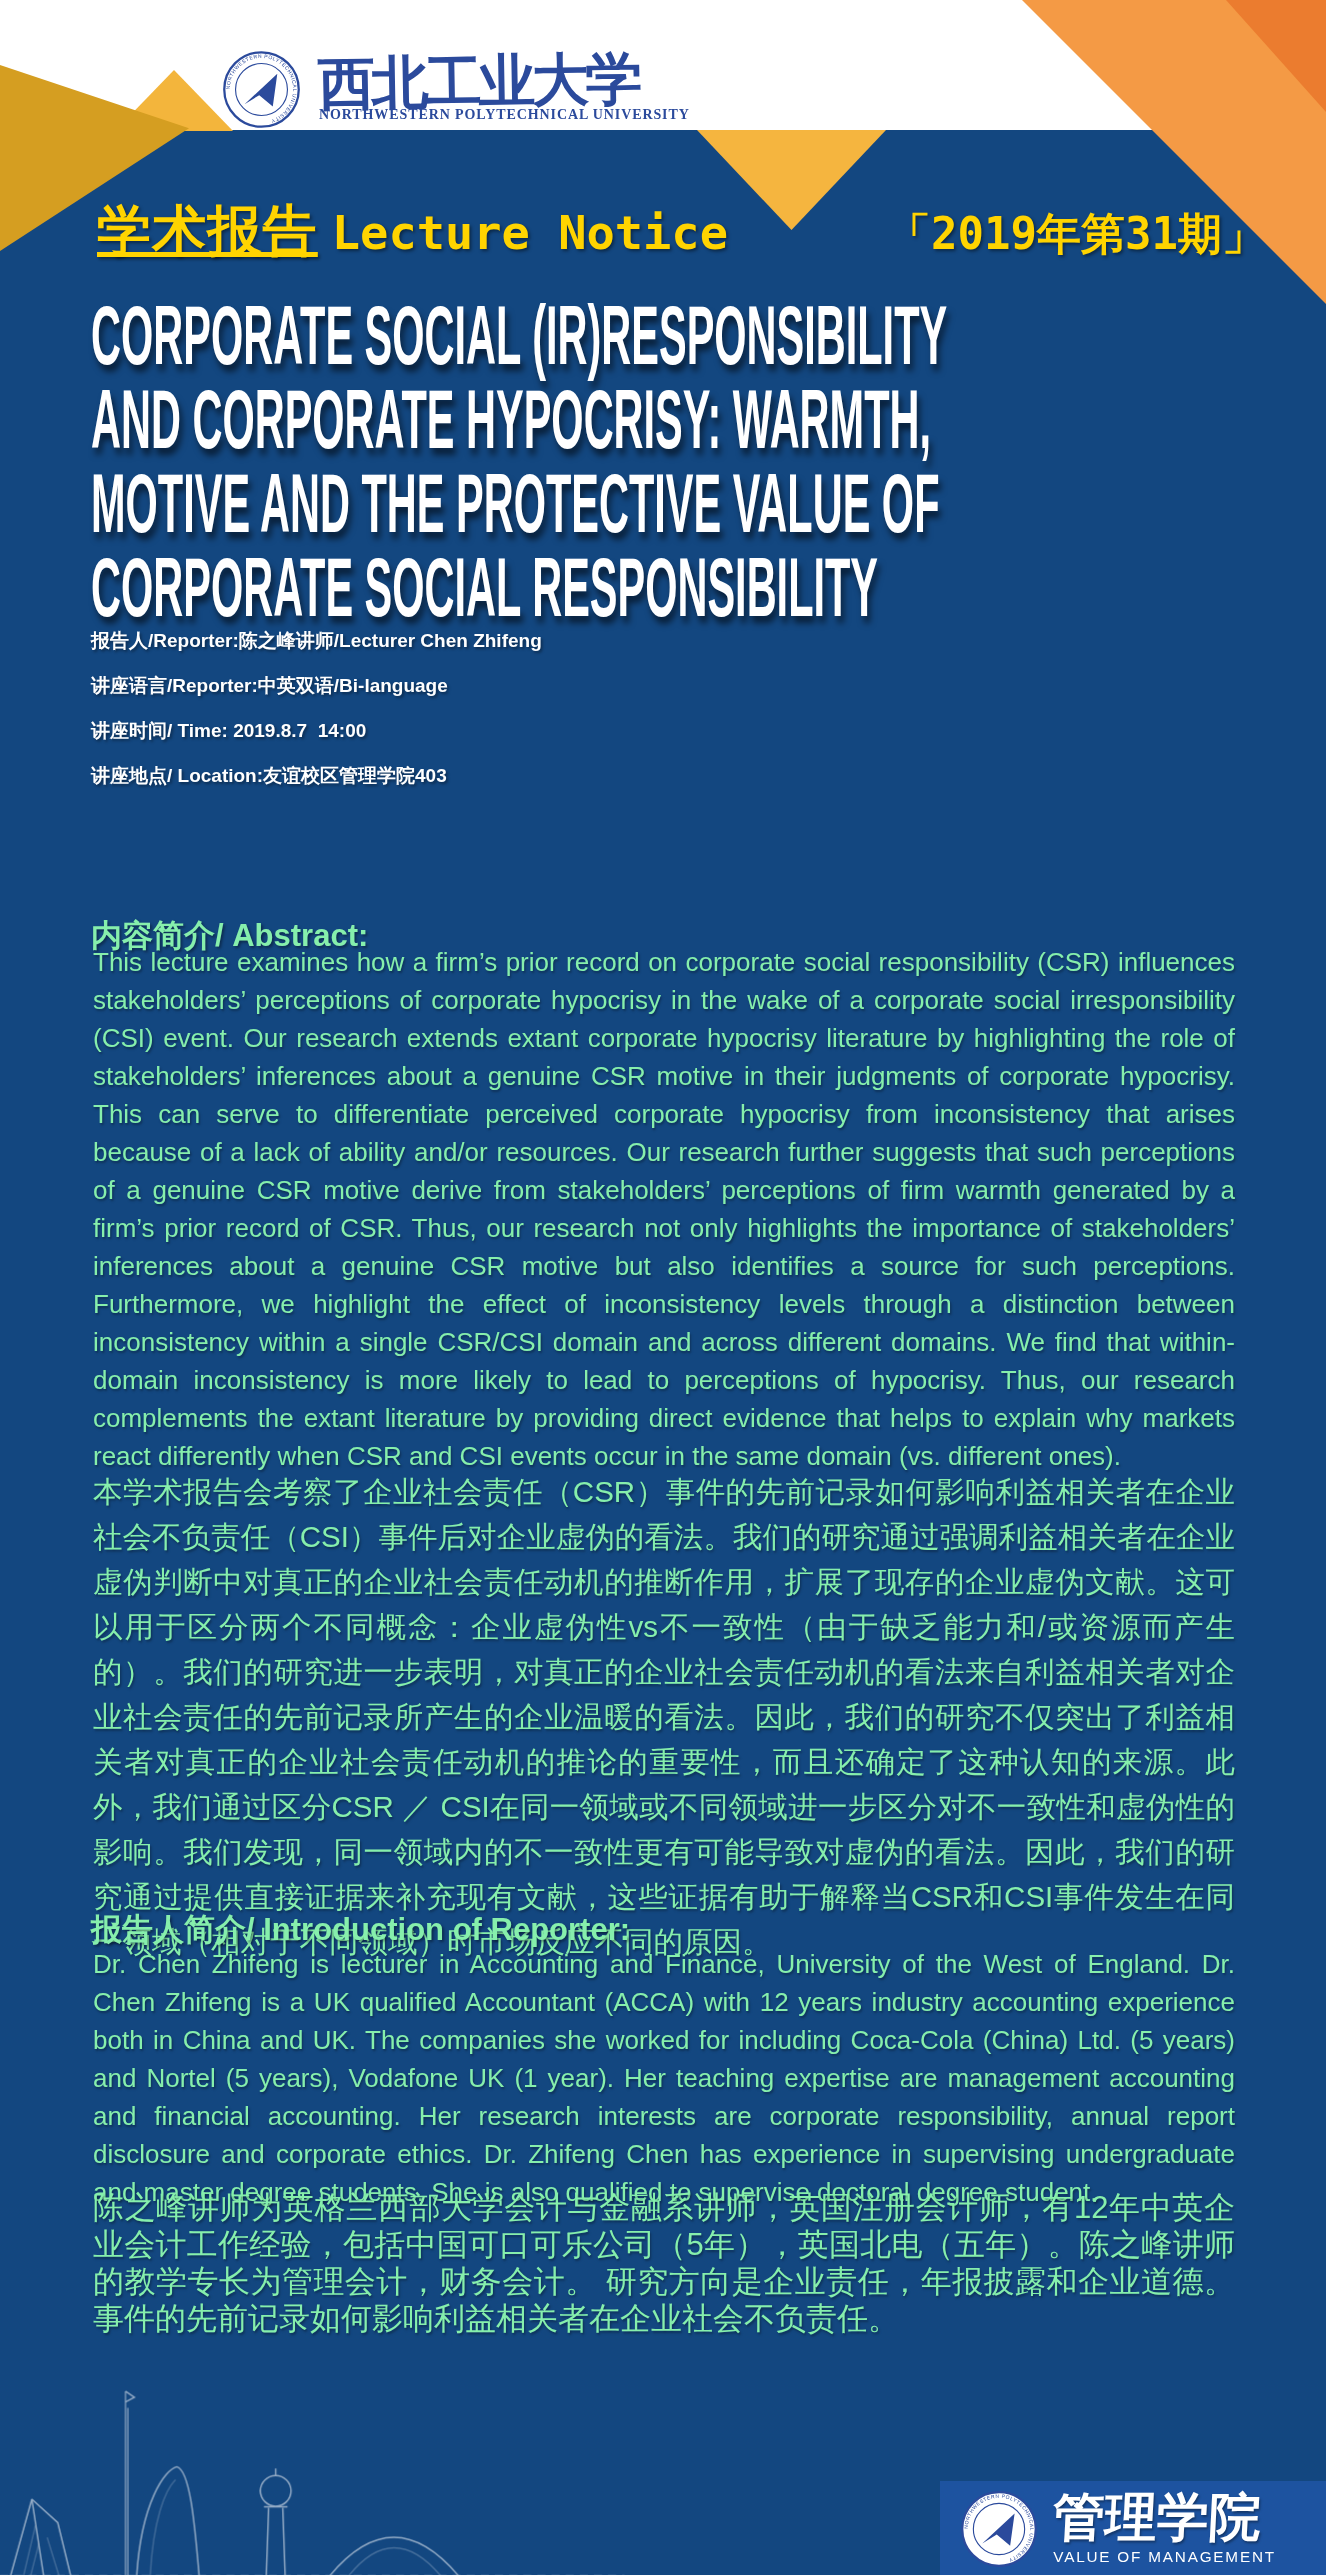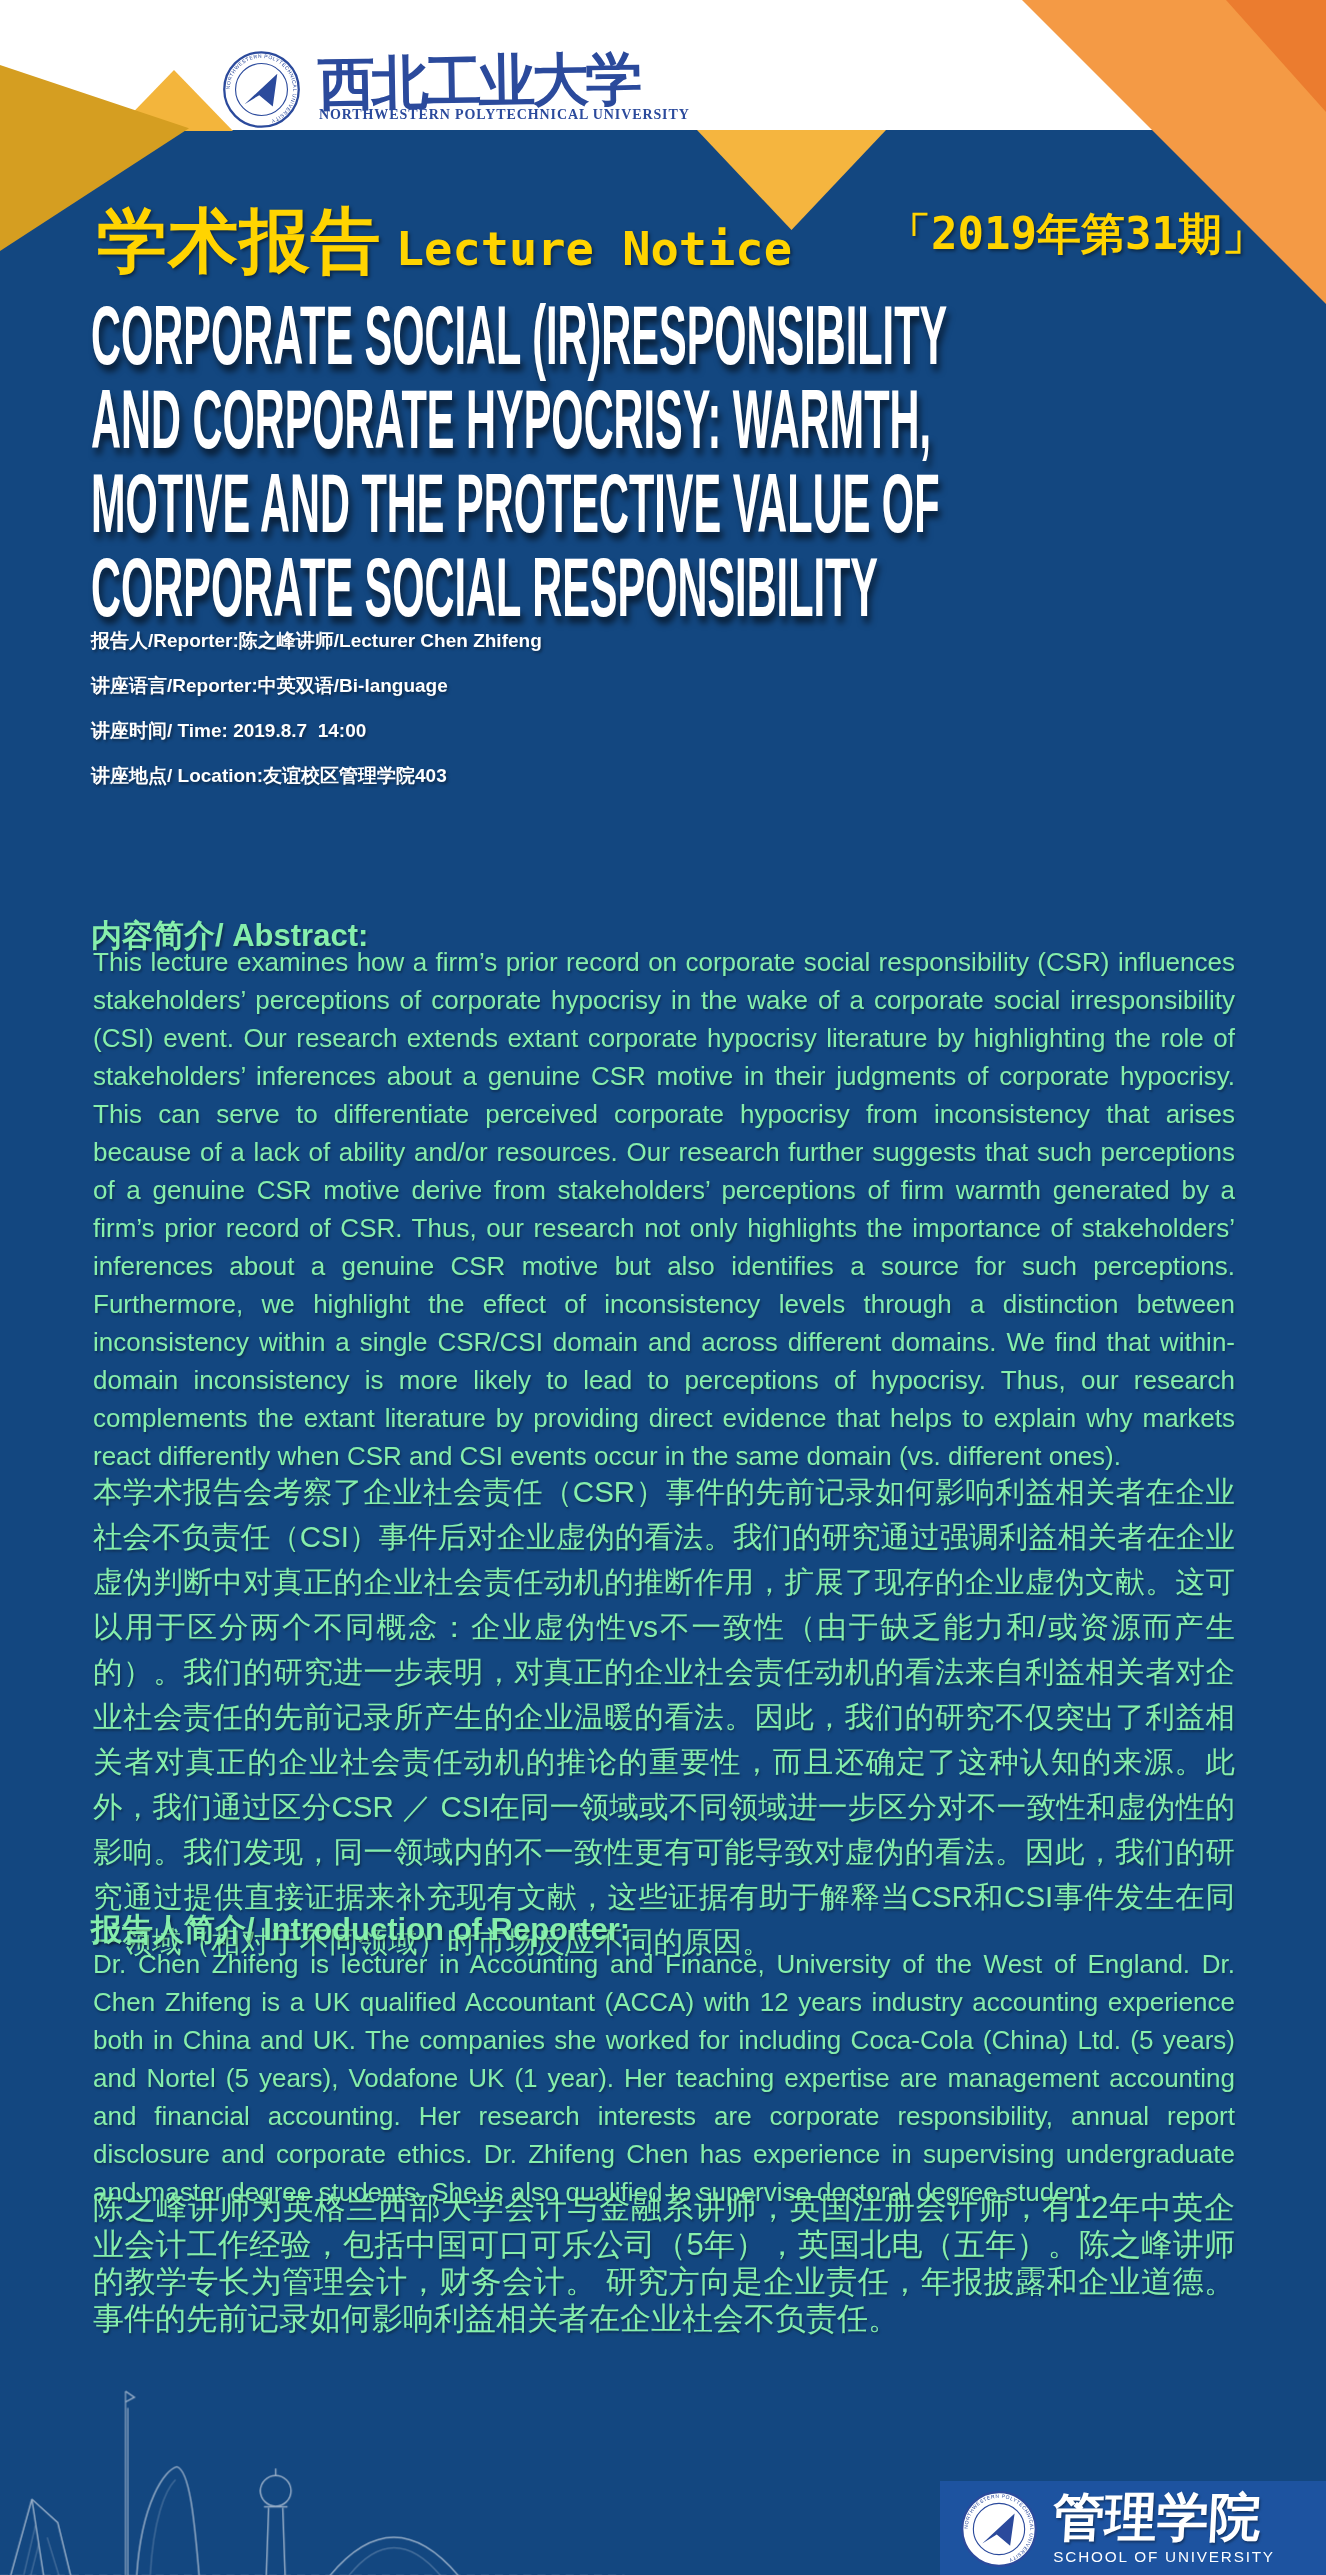--- a/index.html
+++ b/index.html
@@ -29,21 +29,21 @@
     clip-path:polygon(0 0,100% 34%,0 100%); background:#D59E21; z-index:4; }
   .tri-v-center { left:697px; top:130px; width:189px; height:100px;
     clip-path:polygon(0 0,100% 0,50% 100%); background:#F5B53F; z-index:4; }
   .tri-orange-big { left:1022px; top:0; width:304px; height:304px;
     clip-path:polygon(0 0,100% 0,100% 100%); background:#F49A45; z-index:4; }
   .tri-orange-corner { left:1226px; top:0; width:100px; height:112px;
     clip-path:polygon(0 0,100% 0,100% 100%); background:#EB7C2F; z-index:5; }
   
   .banner-row { position:absolute; left:97px; top:195px; z-index:10; white-space:nowrap;
     color:#FFD400; text-shadow:1.8px 2.4px 3.5px rgba(0,0,0,.45); }
-  .banner-cn { font-size:70px; font-weight:bold; letter-spacing:1.2px; }
+  .banner-cn { font-size:54px; font-weight:bold; letter-spacing:1.2px;text-decoration:underline; }
   .banner-en { font-family:"DejaVu Sans Mono", monospace; font-size:47px; font-weight:bold; margin-left:14px; }
   .banner-issue { position:absolute; left:887px; top:205px; z-index:10; white-space:nowrap;
     color:#FFD400; font-weight:bold; font-size:44px;
     font-family:"DejaVu Sans Mono", monospace; text-shadow:1.8px 2.4px 3.5px rgba(0,0,0,.45); }
   
   .title-block { position:absolute; left:91px; top:294px; z-index:10; }
   .title-line {
     font-size:83px; font-weight:bold; color:#FFFFFF; line-height:84px; white-space:nowrap;
     transform:scaleX(0.5); transform-origin:left center; letter-spacing:0px;
     text-shadow:5.9px 7px 8.3px rgba(0,0,0,.55);
@@ -157,18 +157,18 @@
       <defs>
           <path id="sealArc2" d="M70,70 m-56,0 a56,56 0 1,1 112,0 a56,56 0 1,1 -112,0"></path>
         </defs>
       <text font-size="9" fill="#2B4A9C" letter-spacing="1">
         <textPath href="#sealArc2">NORTHWESTERN POLYTECHNICAL UNIVERSITY</textPath>
       </text>
       <path d="M40,96 L98,42 L90,100 L66,80 Z" fill="#2B4A9C"></path>
     </svg>
     <div class="footer-texts">
       <div class="footer-cn">管理学院</div>
-      <div class="footer-en">SCHOOL OF UNIVERSITY</div>
+      <div class="footer-en">VALUE OF MANAGEMENT</div>
     </div>
   </div>
 
 </div>
 
 
 </body></html>

